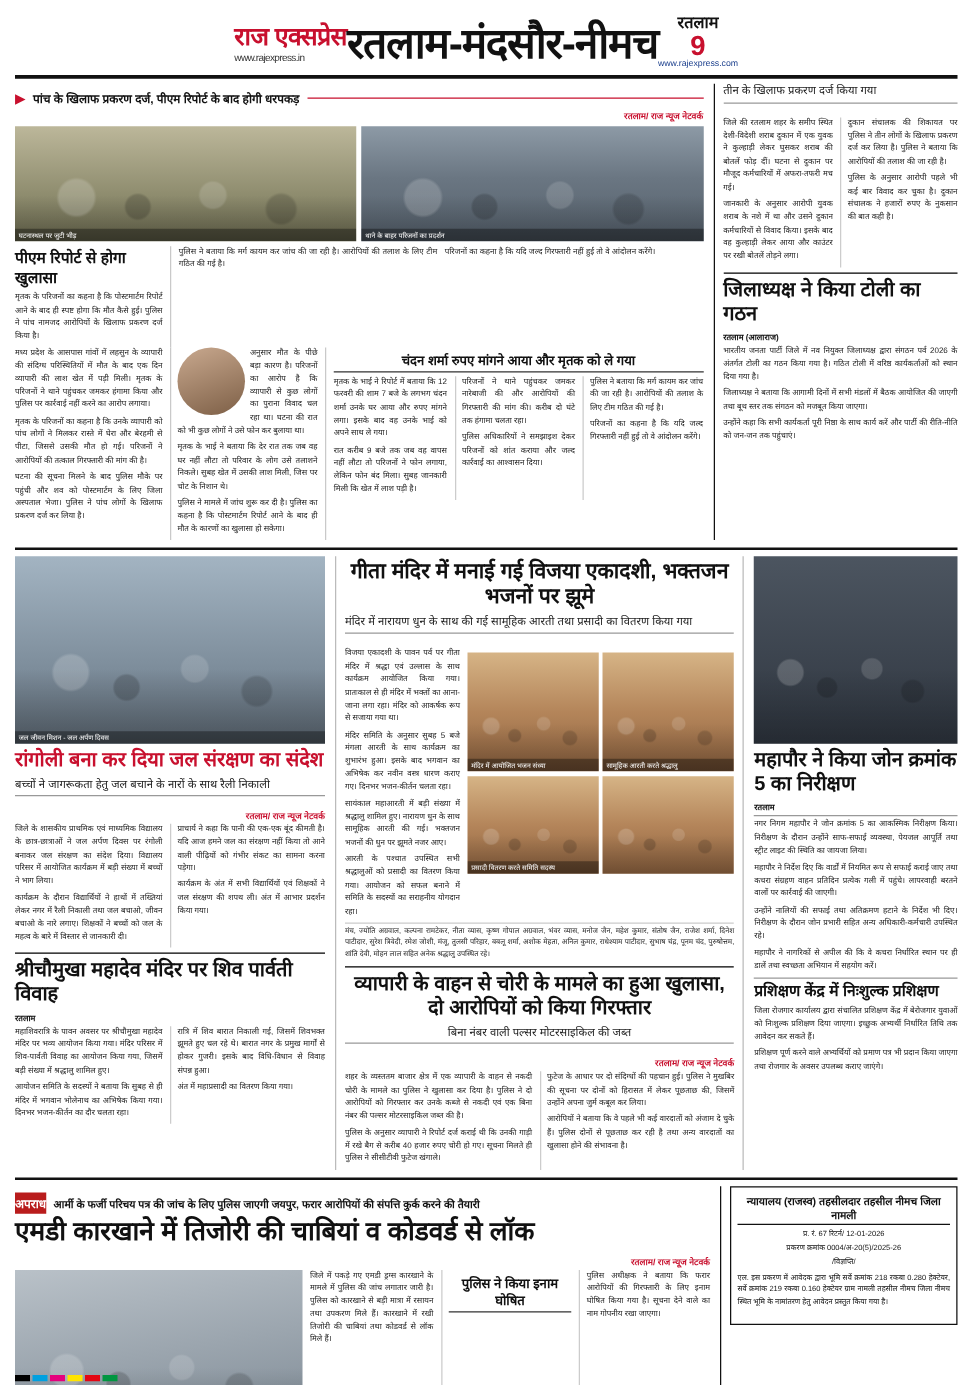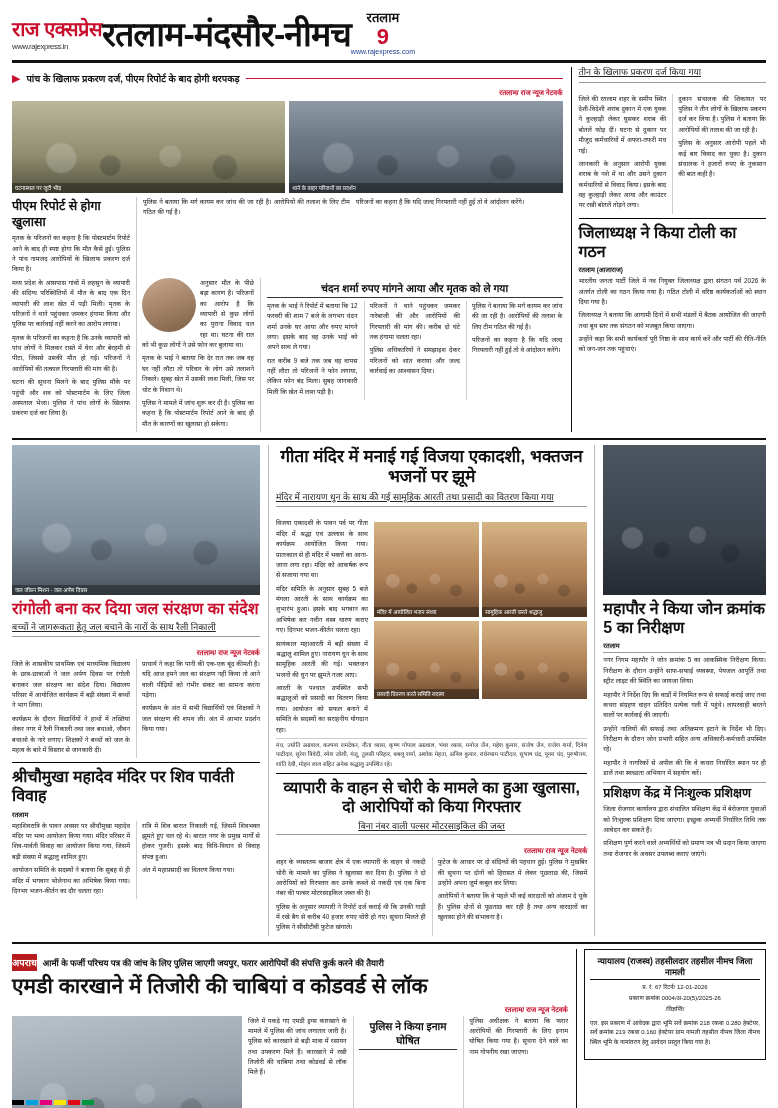--- a/index.html
+++ b/index.html
@@ -7,21 +7,21 @@
   body {
     width:778px; height:1108px;
     background:#ffffff;
     font-family:"Liberation Sans", sans-serif;
     color:#111;
     overflow:hidden;
   }
   .page { position:relative; width:778px; height:1108px; padding:10px 12px; }
 
   
-  .masthead { display:flex; align-items:center; justify-content:flex-start;
+  .masthead { display:flex; align-items:center; justify-content:center;
     border-bottom:3px solid #111; padding-bottom:4px; }
   .logo { color:#c8102e; font-weight:bold; font-size:20px; letter-spacing:-0.5px; }
   .logo .sub { display:block; font-size:8px; color:#333; font-weight:normal; }
   .mast-title { font-size:34px; font-weight:bold; letter-spacing:-1px; }
   .mast-right { text-align:center; line-height:1.05; }
   .mast-right .city { font-size:13px; font-weight:bold; }
   .mast-right .pageno { font-size:22px; font-weight:bold; color:#c8102e; }
   .mast-right .url { font-size:7px; color:#1a3e8c; }
 
   
@@ -29,21 +29,21 @@
 
   .kicker { background:#b91c1c; color:#fff; font-size:9.5px; font-weight:bold;
     display:inline-block; padding:2px 0; }
   .kicker-row { display:flex; align-items:center; gap:6px; margin:5px 0 3px; }
   .kicker-line { flex:1; height:1px; background:#c8102e; }
   .arrow { color:#c8102e; font-size:11px; }
 
   .hl1 { font-size:26px; line-height:1.18; font-weight:bold; color:#111; margin:2px 0 6px; }
   .hl2 { font-size:16px; line-height:1.2; font-weight:bold; margin:2px 0 4px; }
   .hl3 { font-size:12.5px; line-height:1.25; font-weight:bold; margin:2px 0 3px; }
-  .deck { font-size:9px; line-height:1.3; color:#222; margin-bottom:11px;text-decoration:underline; }
+  .deck { font-size:9px; line-height:1.3; color:#222; margin-bottom:11px; }
   .byline { font-size:7px; color:#c8102e; text-align:right; font-weight:bold; margin:2px 0; }
 
   .body-text { font-size:6.4px; line-height:1.62; text-align:justify; color:#222; }
   .body-text p { margin:0 0 3px; }
 
   
   .photo { background:linear-gradient(160deg,#9aa7b4,#6f7d8c); position:relative; overflow:hidden; }
   .photo.gray { background:linear-gradient(170deg,#b9c1c8,#7e8a95); }
   .photo.crowd { background:linear-gradient(180deg,#8d9aa6 0%,#6a7682 45%,#55606b 100%); }
   .photo.temple { background:linear-gradient(180deg,#d6b486 0%,#b4855a 50%,#8e6340 100%); }

